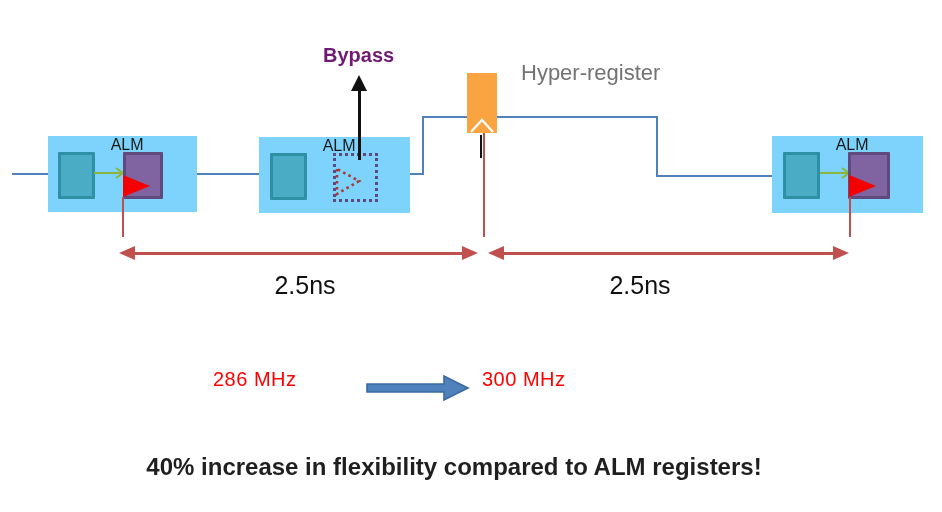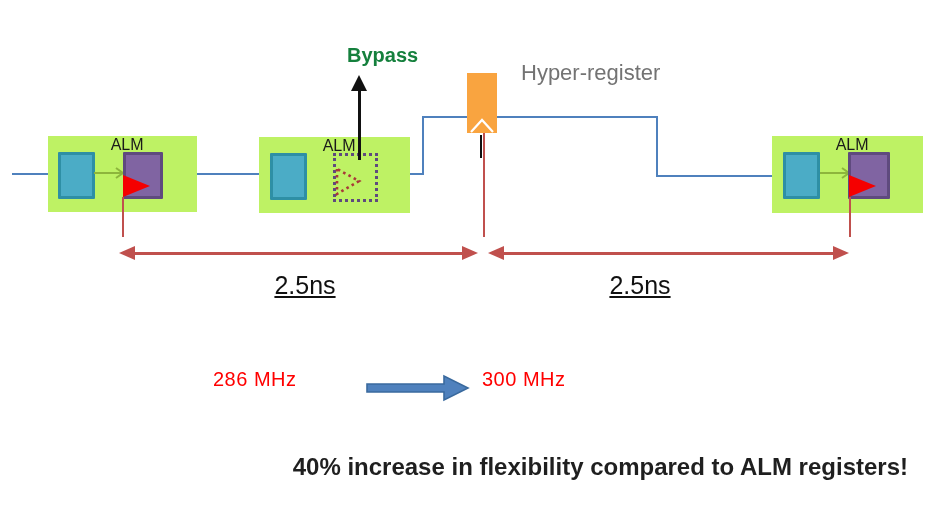--- a/index.html
+++ b/index.html
@@ -6,61 +6,61 @@
   .canvas{
     position:relative;width:942px;height:512px;background:#ffffff;overflow:hidden;
     font-family:"Liberation Sans",sans-serif;color:#1f1f1f;
   }
   .abs{position:absolute;}
   
   .wire{position:absolute;background:#4f81bd;}
   .wire.h{height:2px;}
   .wire.v{width:2px;}
   
-  .alm-box{position:absolute;background:#bef264;}
+  .alm-box{position:absolute;background:#7dd3fc;}
   .alm-label{position:absolute;top:0px;left:50%;transform:translateX(-36%);
     font-size:16px;color:#1a1a1a;line-height:17px;}
   .lut{position:absolute;left:10px;top:16px;width:37px;height:47px;
     background:#4bacc6;border:3px solid #2e8fa5;box-sizing:border-box;border-radius:1px;}
   .reg{position:absolute;left:75px;top:16px;width:40px;height:47px;
     background:#8064a2;border:3px solid #5f4a7e;box-sizing:border-box;border-radius:1px;}
   .reg-dotted{position:absolute;left:74px;top:16px;width:45px;height:49px;
     border:3px dotted #5f4a7e;box-sizing:border-box;background:transparent;}
   .clock-tri{position:absolute;width:0;height:0;
     border-top:11px solid transparent;border-bottom:11px solid transparent;
     border-left:27px solid #f50000;}
   .lut-arrow{position:absolute;}
   
   .redline{position:absolute;width:2px;background:#c0504d;}
   .blackstub{position:absolute;width:2px;background:#111111;}
   
   .bypass-line{position:absolute;width:3px;background:#111111;}
   .bypass-head{position:absolute;width:0;height:0;
     border-left:8px solid transparent;border-right:8px solid transparent;
     border-bottom:16px solid #111111;}
-  .bypass-label{position:absolute;font-size:20px;font-weight:700;color:#15803d;margin-left:24px;}
+  .bypass-label{position:absolute;font-size:20px;font-weight:700;color:#701a75;}
   
   .hyper{position:absolute;left:467px;top:73px;width:30px;height:60px;background:#f9a440;z-index:5;}
   .hyper-chevron{position:absolute;left:0;bottom:0;}
   .hyper-label{position:absolute;left:521px;top:60px;font-size:22px;color:#737373;}
   
   .dim{position:absolute;height:14px;}
   .dim-line{position:absolute;left:13px;right:13px;top:6px;height:2.5px;background:#c0504d;}
   .dim-head-l{position:absolute;left:0;top:0;width:0;height:0;
     border-top:7px solid transparent;border-bottom:7px solid transparent;
     border-right:16px solid #c0504d;}
   .dim-head-r{position:absolute;right:0;top:0;width:0;height:0;
     border-top:7px solid transparent;border-bottom:7px solid transparent;
     border-left:16px solid #c0504d;}
-  .timing-label{position:absolute;width:160px;text-align:center;font-size:25px;color:#111111;text-decoration:underline;}
+  .timing-label{position:absolute;width:160px;text-align:center;font-size:25px;color:#111111;}
   
   .freq{position:absolute;font-size:20px;color:#ff0000;letter-spacing:0.5px;}
   .flow-arrow{position:absolute;left:366px;top:374px;}
   
-  .summary{position:absolute;left:0;top:453px;width:908px;text-align:right;
+  .summary{position:absolute;left:0;top:453px;width:908px;text-align:center;
     font-size:24px;font-weight:700;color:#1f1f1f;}
 </style>
 </head>
 <body>
 
 <div class="canvas">
 
   <div class="wire h" style="left:12px;top:173px;width:36px"></div>
   <div class="wire h" style="left:197px;top:173px;width:62px"></div>
   <div class="wire h" style="left:410px;top:173px;width:14px"></div>

